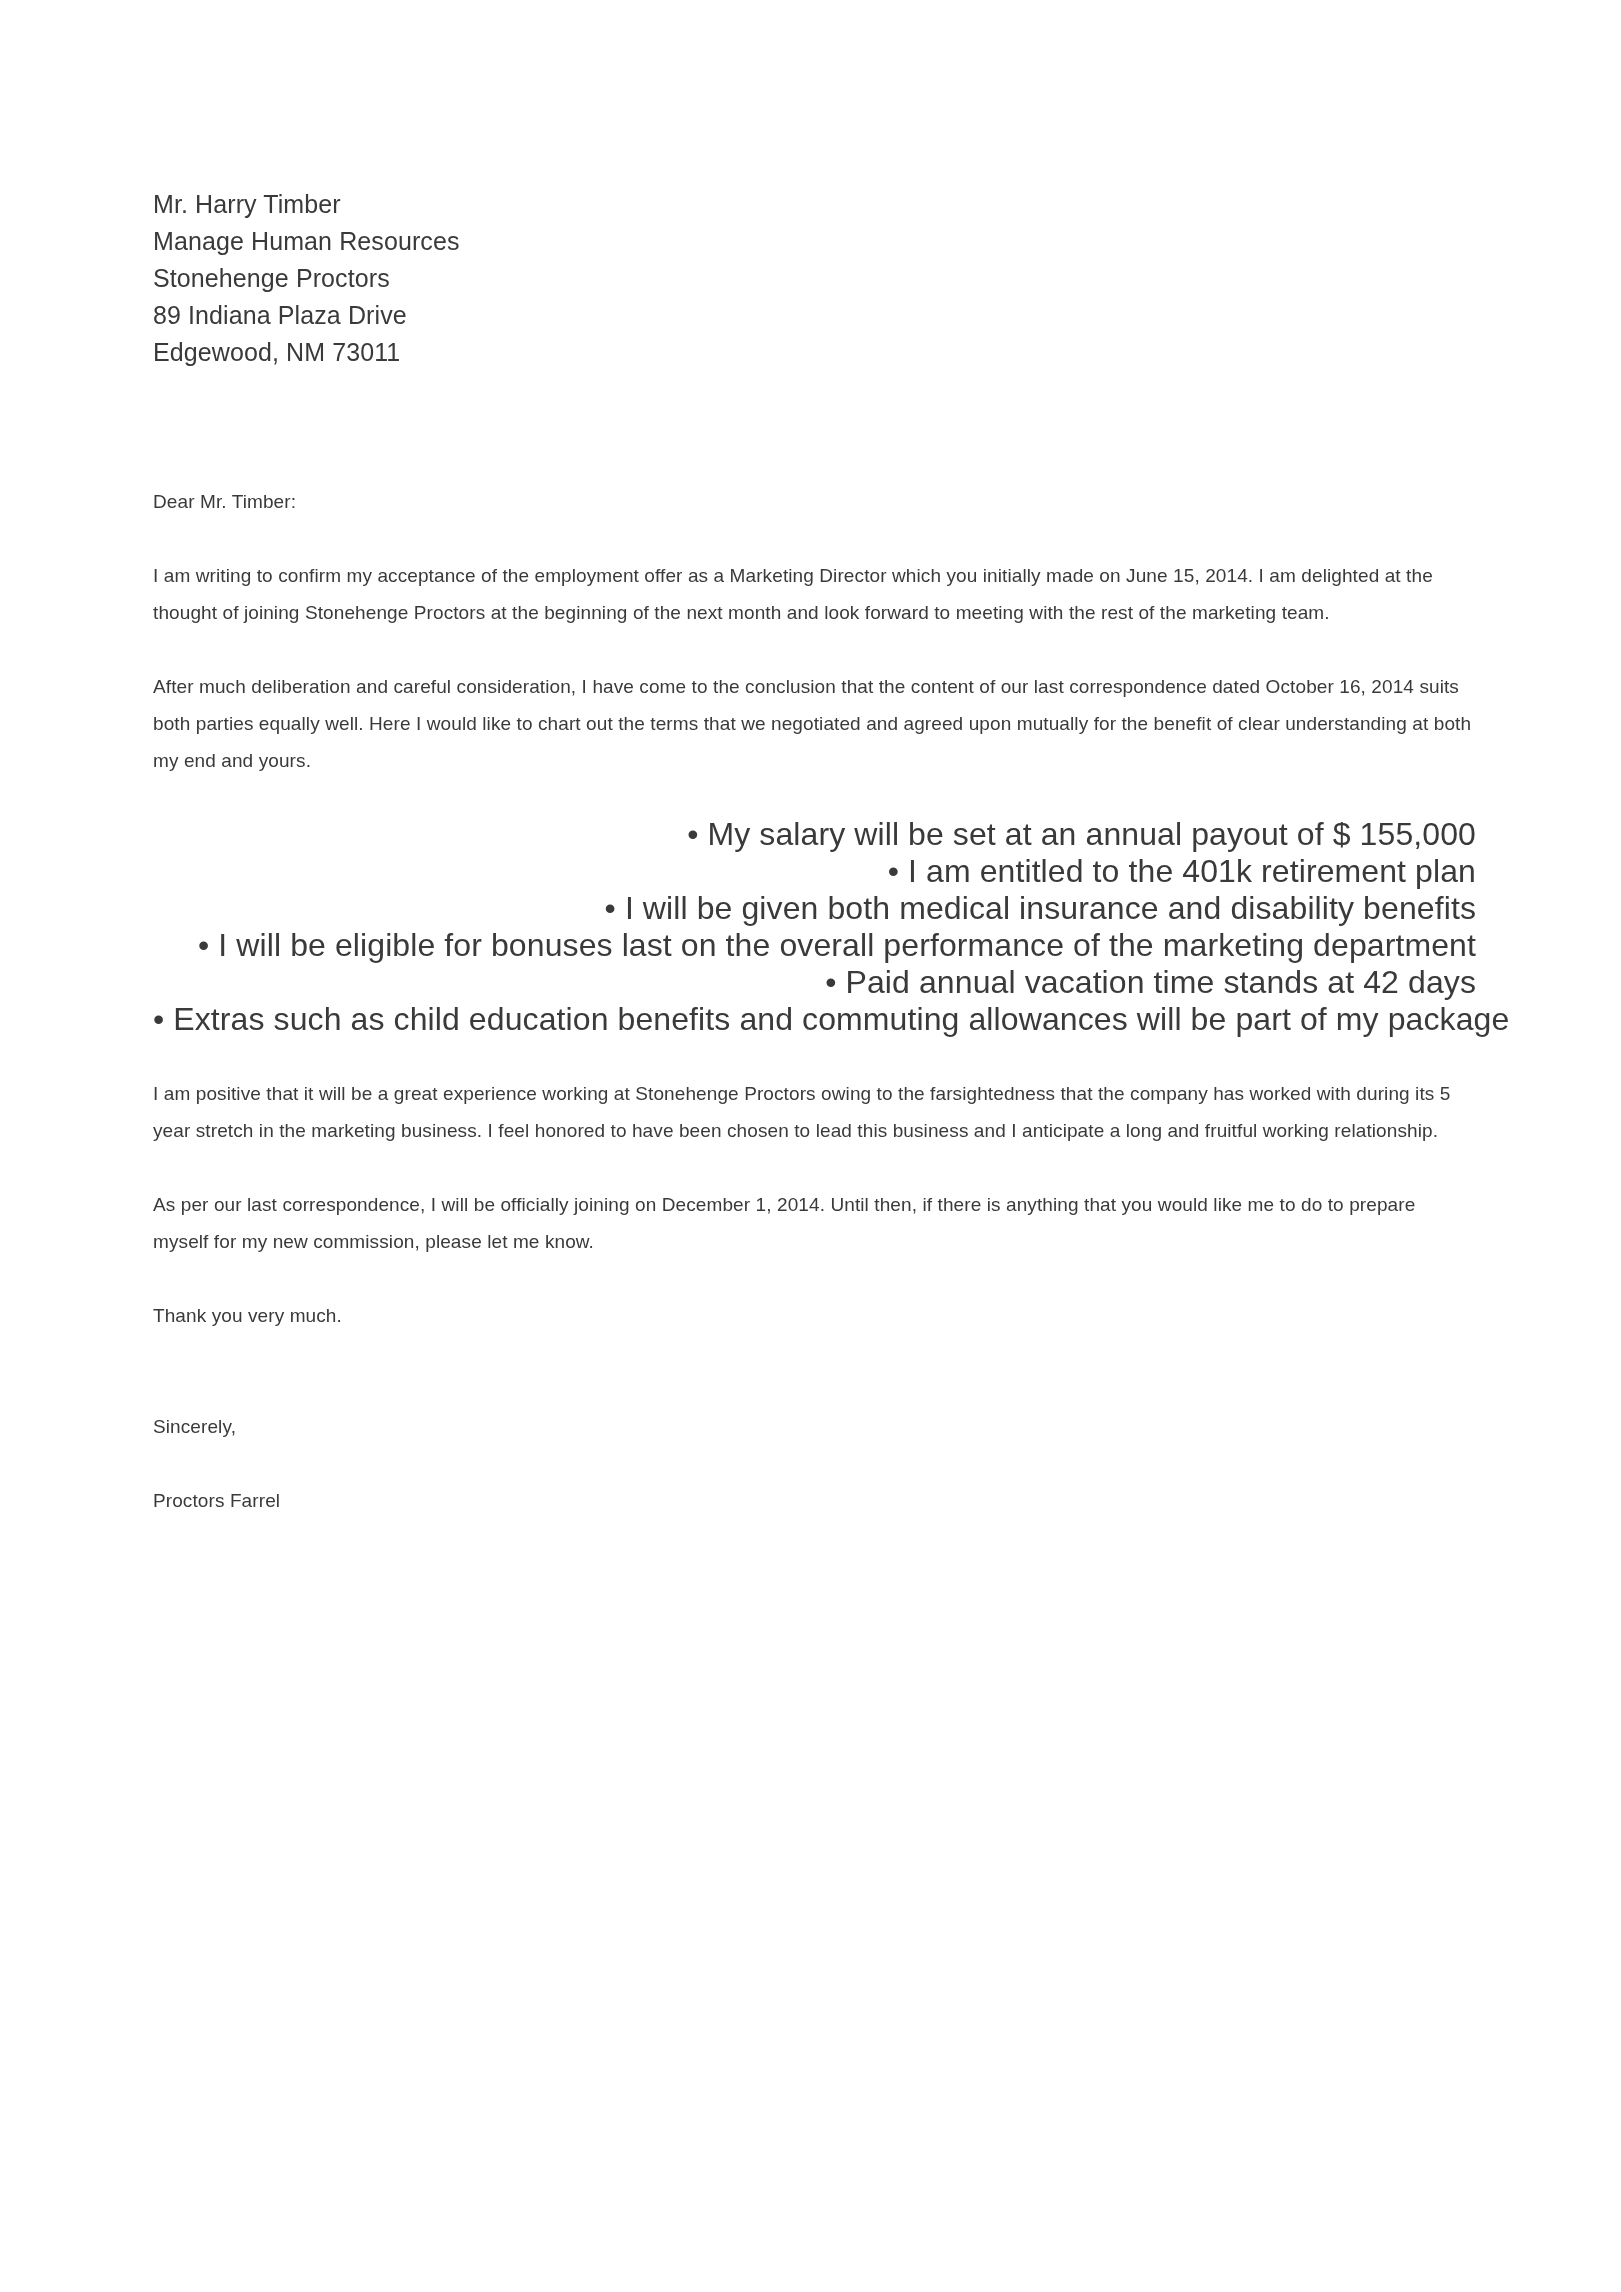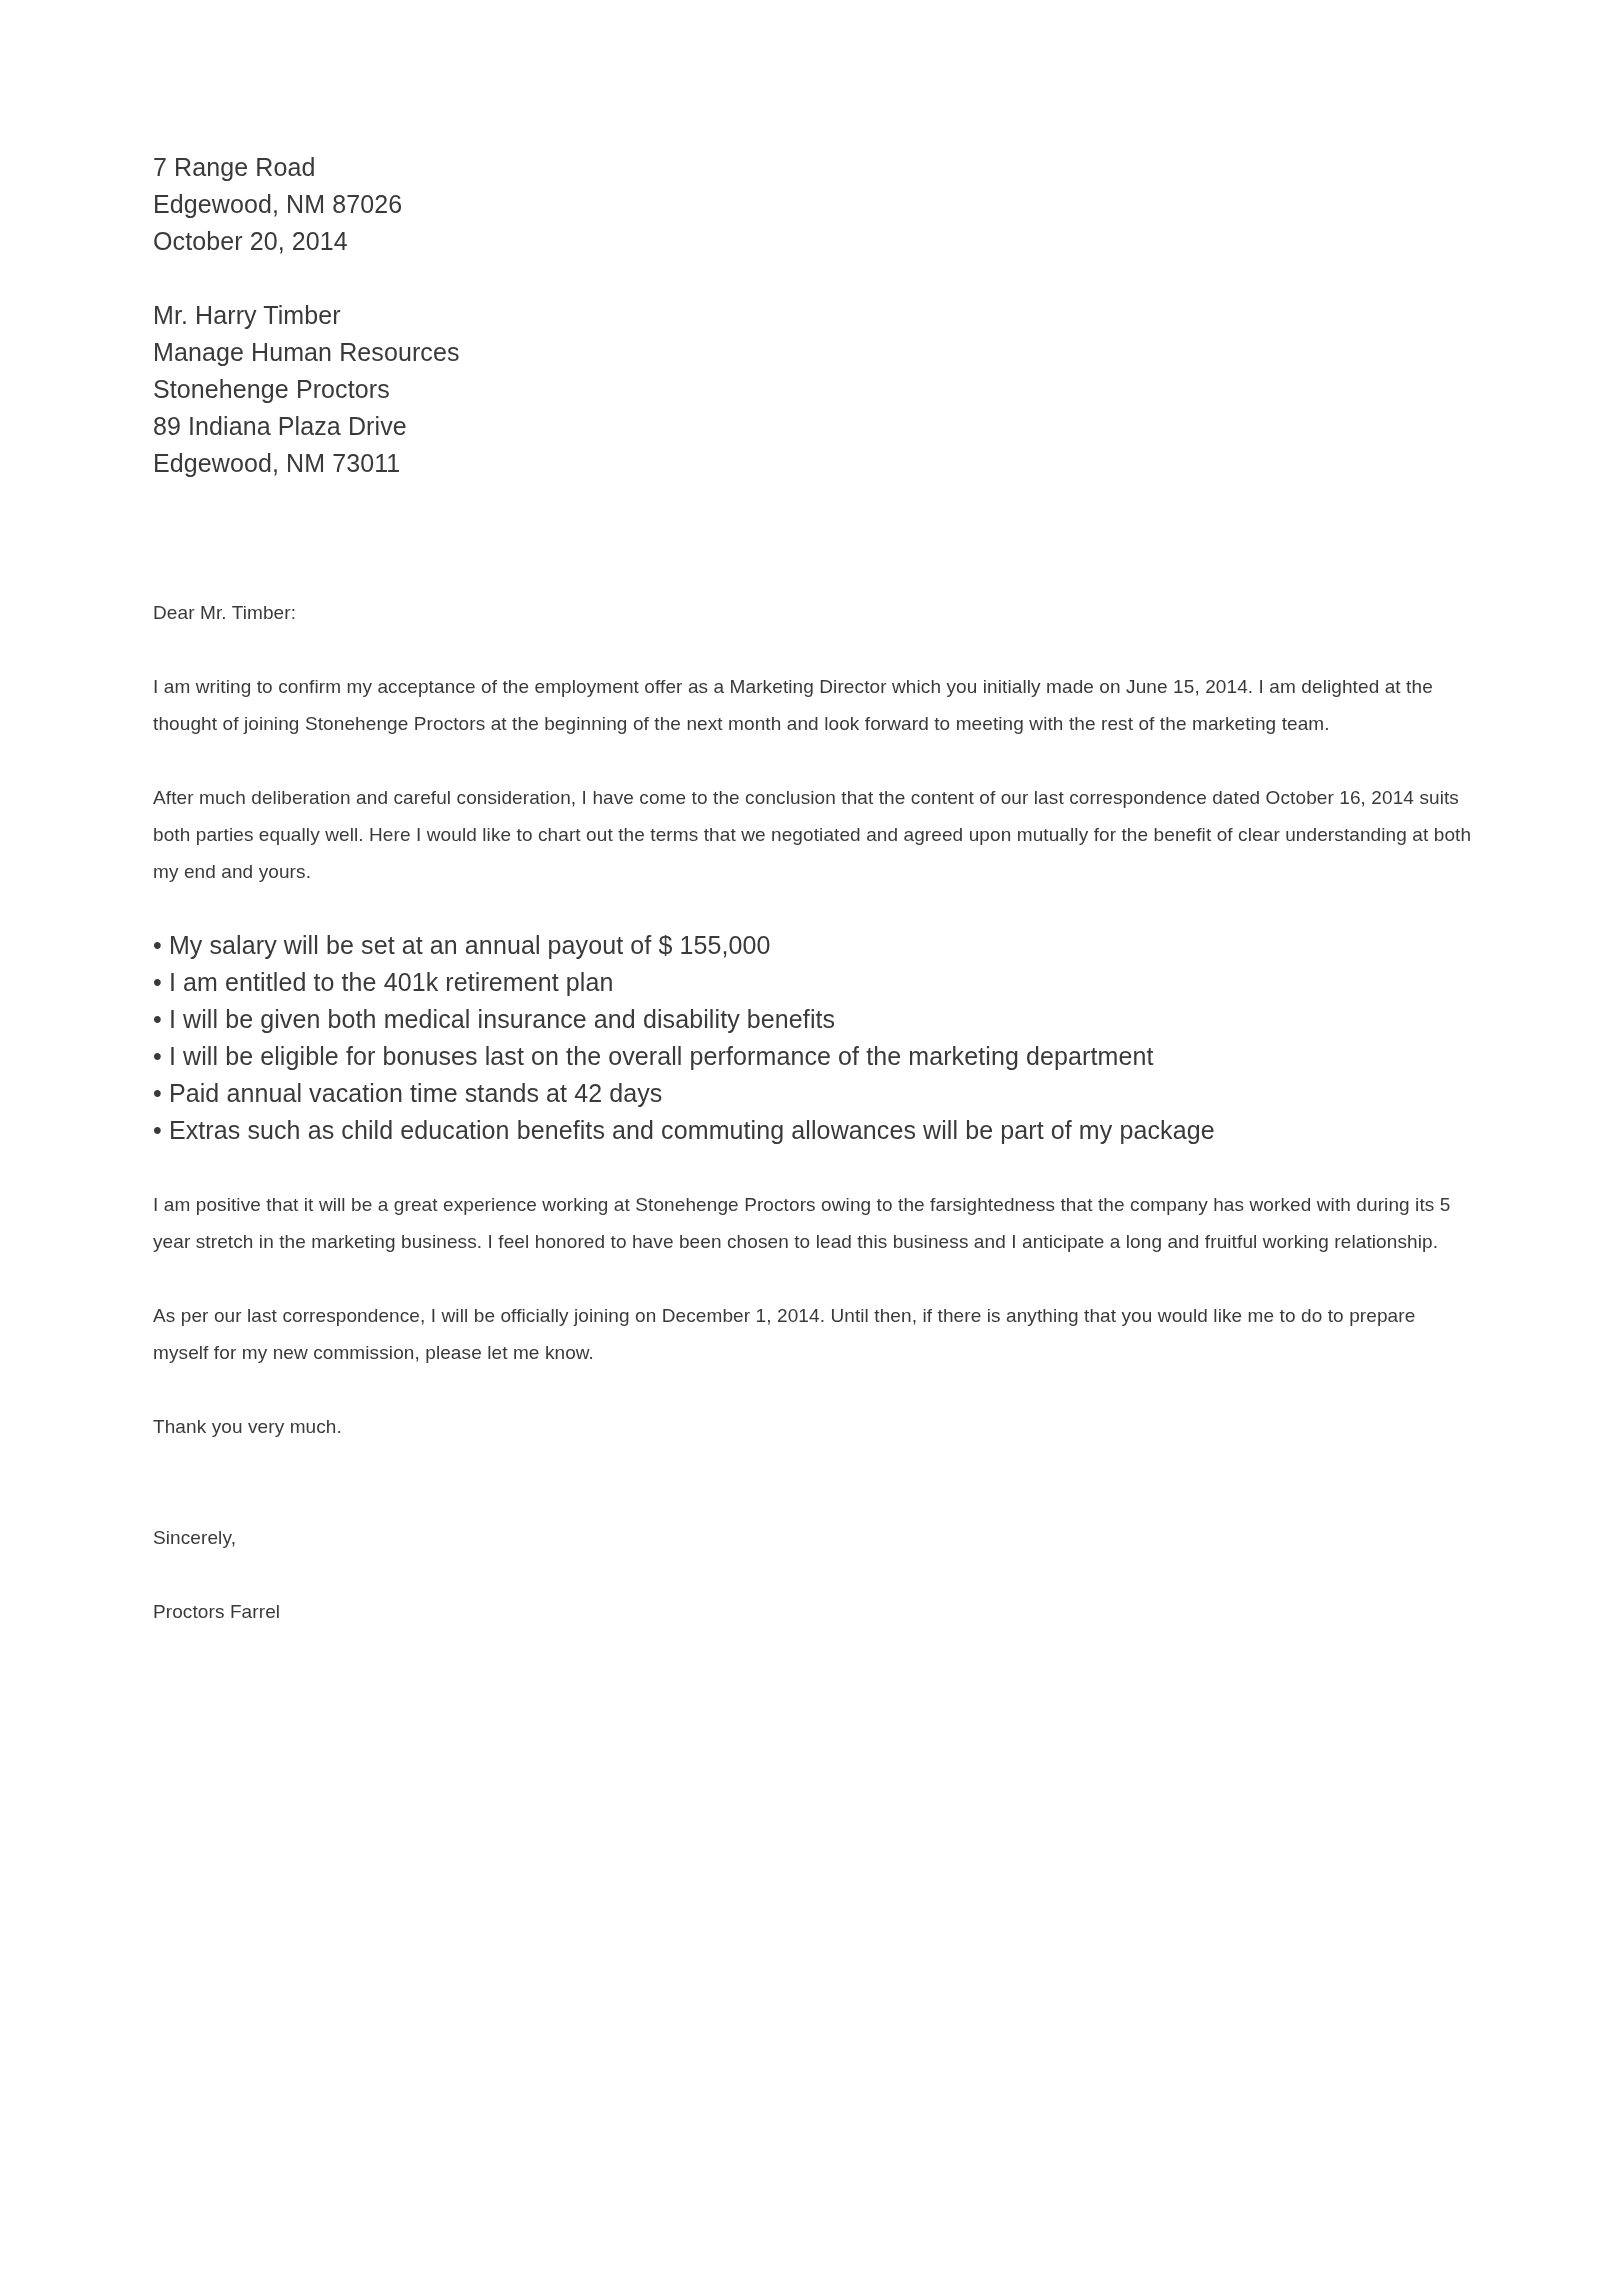--- a/index.html
+++ b/index.html
@@ -56,40 +56,36 @@
   }
 
   ul.terms {
     margin: 0;
     padding: 0;
     list-style: none;
   }
   ul.terms li {
     margin: 0;
     padding: 0;
-    font-size: 25px;
+    font-size: 32px;
     line-height: 37px;
     letter-spacing: 0.1px;
     white-space: nowrap;
+    text-align: right;
   }
   ul.terms li .bullet-glyph {
     display: inline;
   }
 </style>
 </head>
 <body>
 
 <div class="page">
   <div class="letter">
 
-    <div class="block">
-      <div class="line">7 Range Road</div>
-      <div class="line">Edgewood, NM 87026</div>
-      <div class="line">October 20, 2014</div>
-    </div>
 
     <div class="gap-sender-to-recipient"></div>
 
     <div class="block">
       <div class="line">Mr. Harry Timber</div>
       <div class="line">Manage Human Resources</div>
       <div class="line">Stonehenge Proctors</div>
       <div class="line">89 Indiana Plaza Drive</div>
       <div class="line">Edgewood, NM 73011</div>
     </div>

